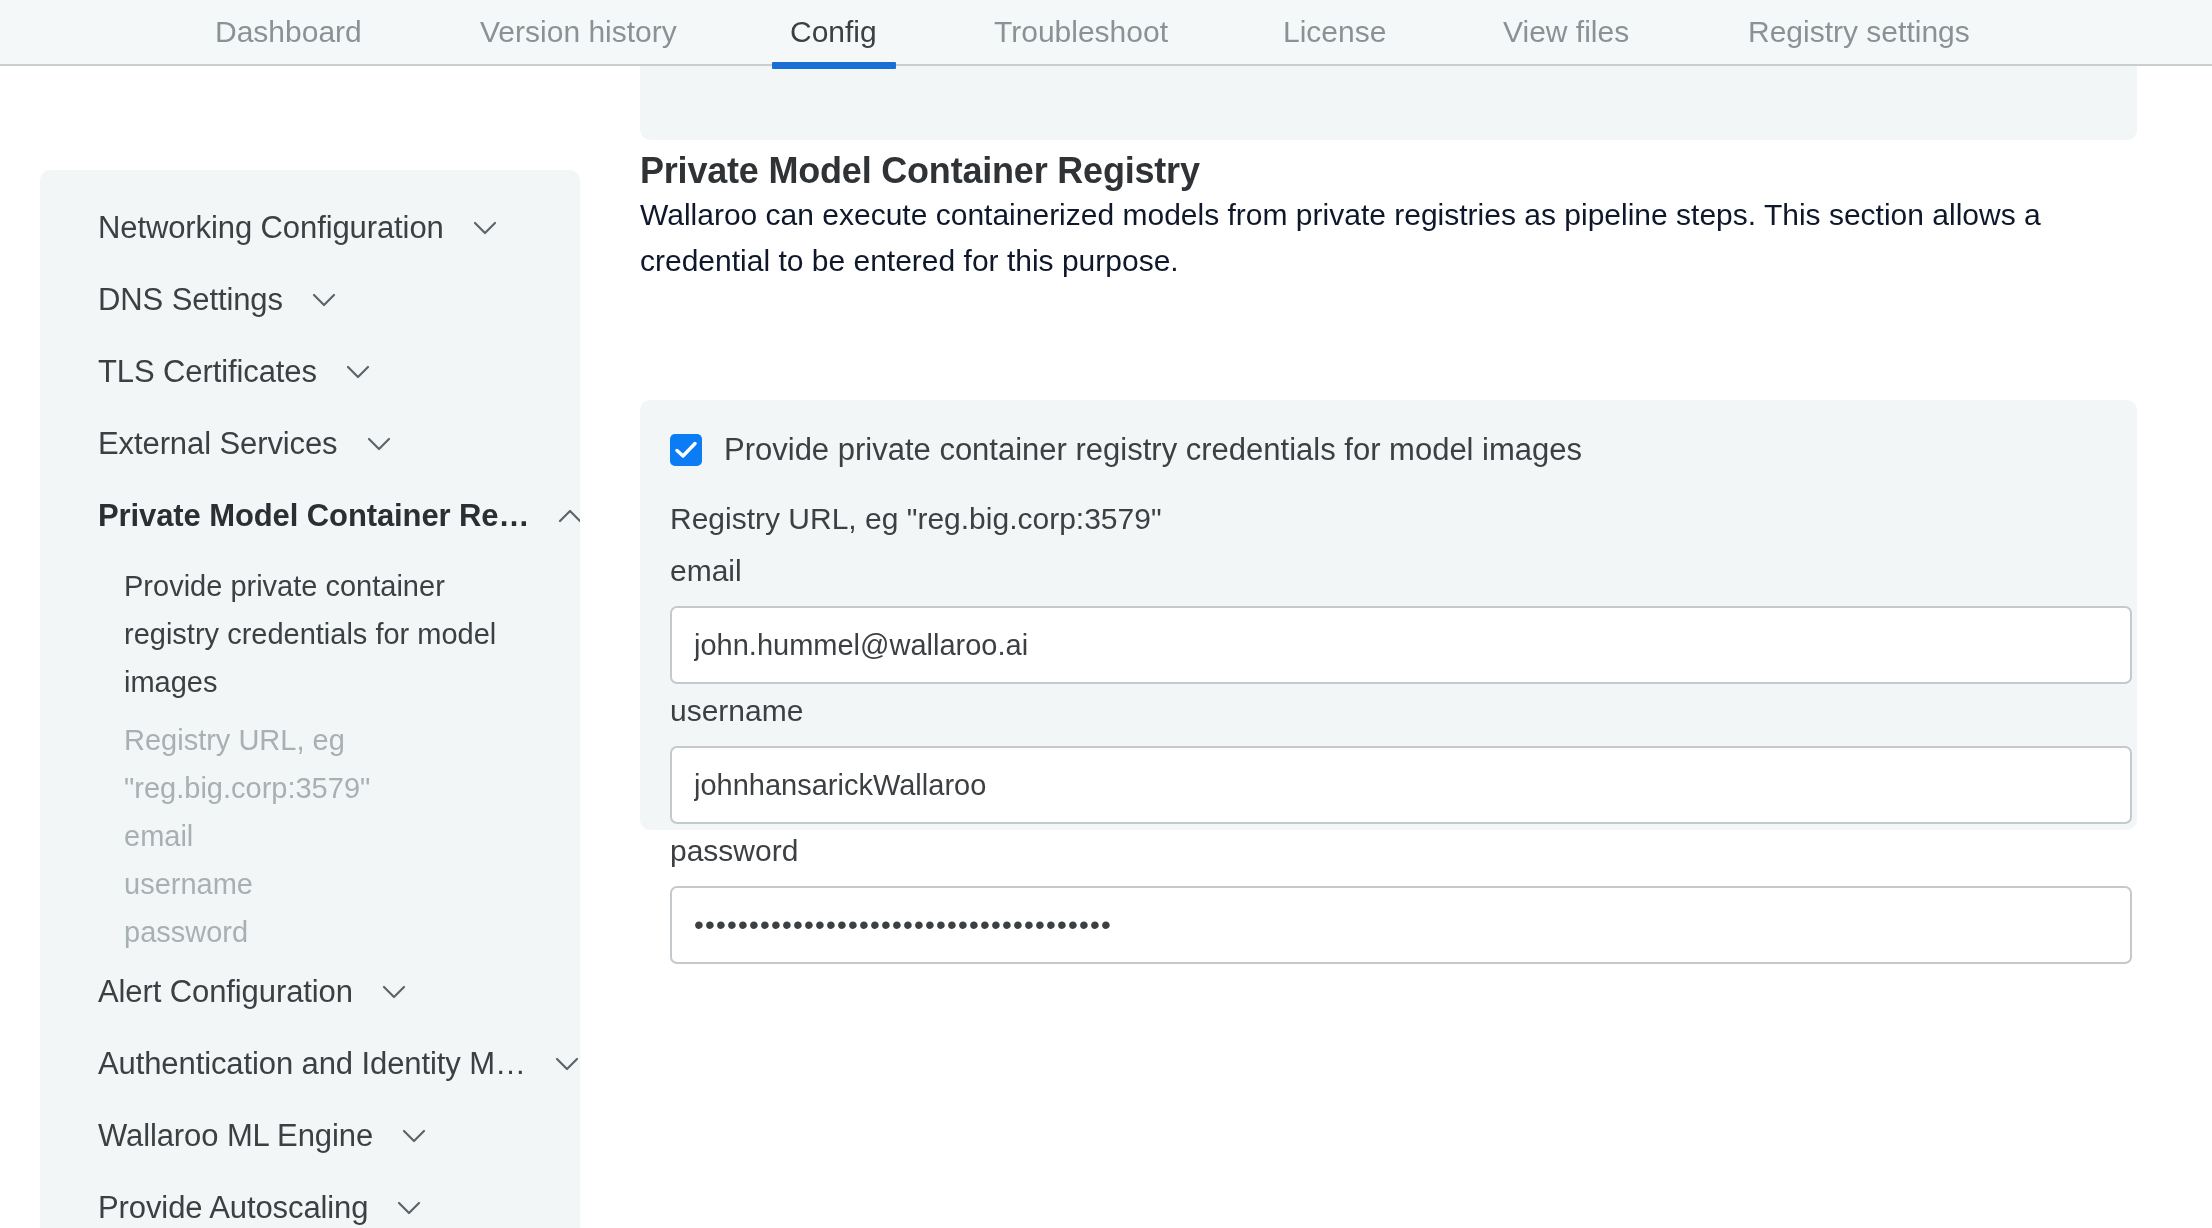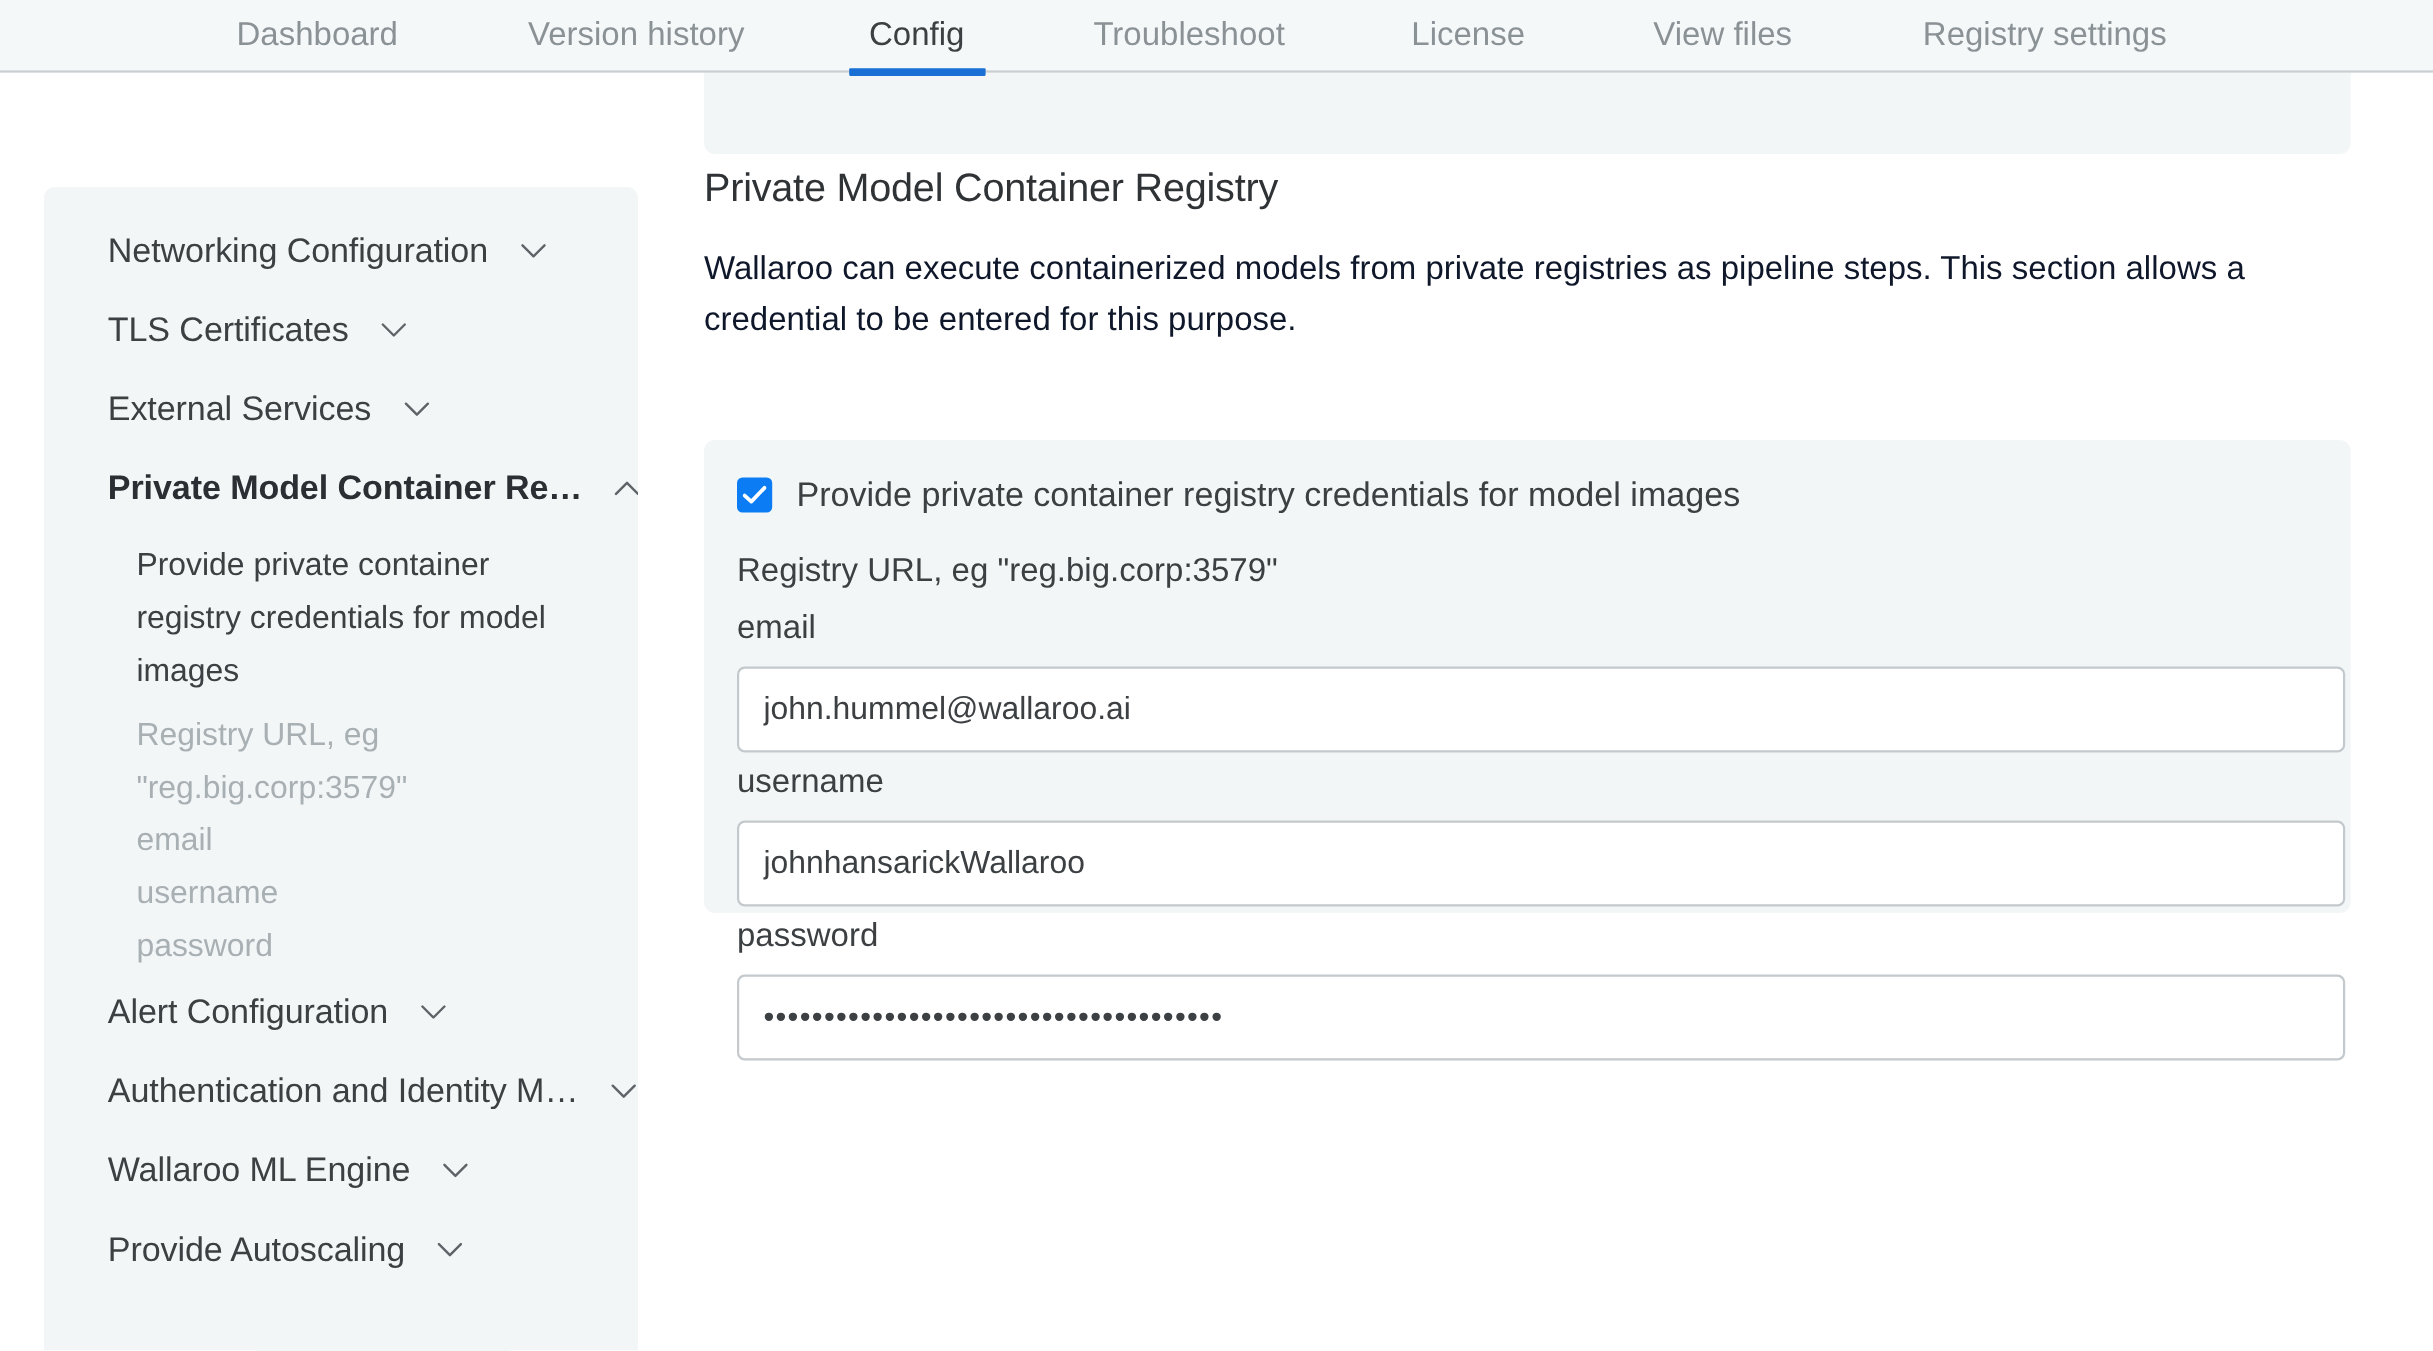--- a/index.html
+++ b/index.html
@@ -147,24 +147,23 @@
 
   
   .main {
     position: absolute;
     left: 640px;
     top: 150px;
     width: 1500px;
   }
   .section-title {
     font-size: 36px;
-    font-weight: normal;
+    font-weight: bold;
     color: #2f3336;
     letter-spacing: -0.2px;
-    margin-bottom: 30px;
   }
   .section-desc {
     font-size: 30px;
     line-height: 46px;
     color: #0f172a;
     width: 1490px;
   }
 
   .card {
     position: absolute;
@@ -248,20 +247,26 @@
   </nav>
 
   <aside class="sidebar" id="sidebar-host">
       <div class="side-group">
         <span class="side-group-label">Networking Configuration</span>
         <svg class="chev" viewBox="0 0 26 16" fill="none">
           <path d="M3 3 L13 13 L23 3" stroke="#5f6468" stroke-width="2.2" stroke-linecap="round" stroke-linejoin="round"></path>
         </svg>
       </div>
       <div class="side-group">
+        <span class="side-group-label">DNS Settings</span>
+        <svg class="chev" viewBox="0 0 26 16" fill="none">
+          <path d="M3 3 L13 13 L23 3" stroke="#5f6468" stroke-width="2.2" stroke-linecap="round" stroke-linejoin="round"></path>
+        </svg>
+      </div>
+      <div class="side-group">
         <span class="side-group-label">TLS Certificates</span>
         <svg class="chev" viewBox="0 0 26 16" fill="none">
           <path d="M3 3 L13 13 L23 3" stroke="#5f6468" stroke-width="2.2" stroke-linecap="round" stroke-linejoin="round"></path>
         </svg>
       </div>
       <div class="side-group">
         <span class="side-group-label">External Services</span>
         <svg class="chev" viewBox="0 0 26 16" fill="none">
           <path d="M3 3 L13 13 L23 3" stroke="#5f6468" stroke-width="2.2" stroke-linecap="round" stroke-linejoin="round"></path>
         </svg>

